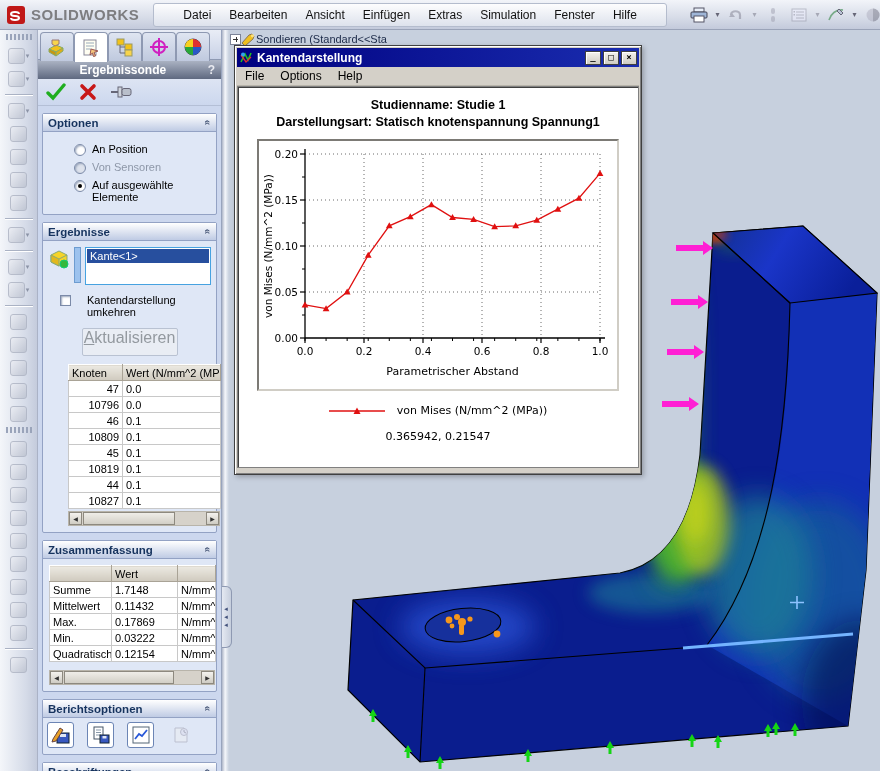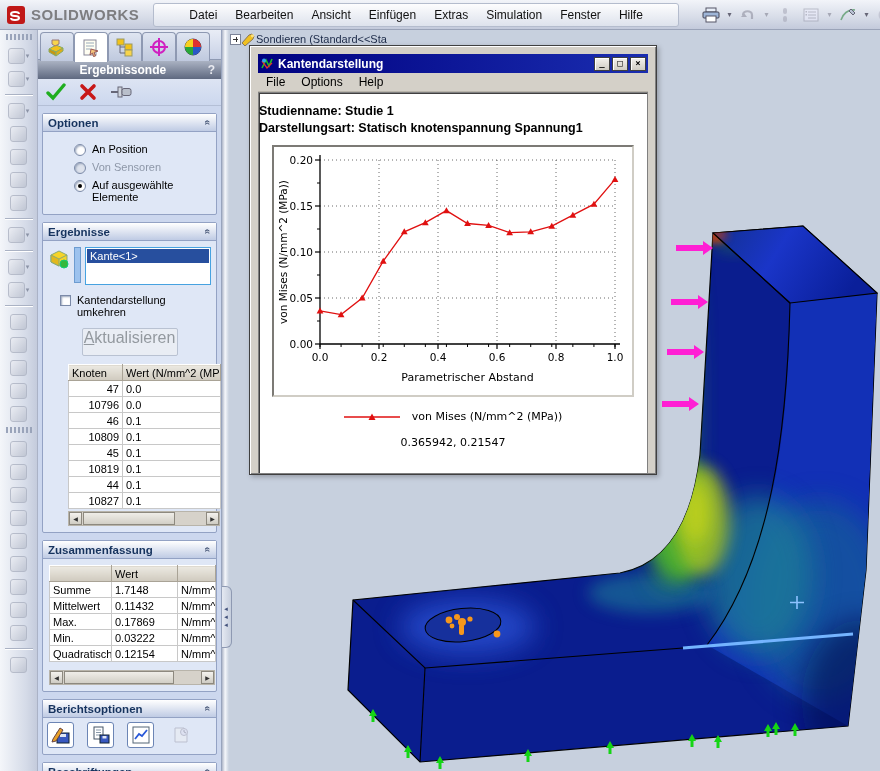--- a/index.html
+++ b/index.html
@@ -6,21 +6,21 @@
   html,body { width:880px; height:771px; overflow:hidden; font-family:"Liberation Sans",sans-serif; }
   body { position:relative; background:#c9d2e0; font-size:11px; color:#000; }
 
   
   #topbar { position:absolute; left:0; top:0; width:880px; height:30px;
     background:linear-gradient(#f2f4f9,#d7dce8 60%,#c3cadb); border-bottom:1px solid #9aa3b8;
     display:flex; align-items:center; z-index:50;justify-content:space-between; }
   #logo { display:flex; align-items:center; gap:5px; padding:0 14px 0 6px; }
   #logo .cube { width:20px; height:20px; }
   #brand { font-weight:bold; font-size:15px; color:#7d7d80; letter-spacing:.5px; }
-  #menus { display:flex; align-items:center; height:24px; padding:0 26px;
+  #menus { display:flex; align-items:center; height:24px; padding:0 20px;
     background:linear-gradient(#fdfdfe,#dde2ec); border:1px solid #b4bccd; border-radius:3px; }
   .menu-item { padding:2px 9px; font-size:12px; color:#111; cursor:default; }
   #searchglyph { margin:0 6px; }
   #quickbar { display:flex; align-items:center; gap:2px; margin-left:8px; }
   .qbtn { width:24px; height:24px; display:flex; align-items:center; justify-content:center; }
   .qcaret { width:9px; height:24px; display:flex; align-items:center; justify-content:center; color:#667; font-size:8px; }
   .dim { opacity:.45; }
 
   
   #lefttools { position:absolute; left:0; top:30px; width:38px; height:741px;
@@ -60,21 +60,21 @@
   .radio.checked::after { content:""; position:absolute; left:3px; top:3px; width:4px; height:4px; border-radius:50%; background:#000; }
   .radio.disabled { background:#dde2ec; }
   .radio-label { font-size:11px; }
   .radio-row.disabled .radio-label { color:#8d97a8; }
 
   
   #sel-row { display:flex; gap:4px; align-items:flex-start; }
   #sel-strip { width:7px; height:36px; background:#9cc2ee; border:1px solid #6d9cd0; }
   #sel-box { flex:1; height:38px; background:#fff; border:1px solid #46a2e0; padding:1px; }
   #sel-item { background:#274f9e; color:#fff; padding:1px 3px; font-size:11px; }
-  .cb-row { display:flex; gap:6px; margin:9px 0 2px 12px; align-items:flex-start; }
+  .cb-row { display:flex; gap:16px; margin:9px 0 2px 12px; align-items:flex-start; }
   .checkbox { width:11px; height:11px; background:#fff; border:1px solid #7b8aa8; box-shadow:inset 1px 1px 2px #9aa6bc; flex:none; margin-top:1px;}
   .btn-disabled { display:block; margin:10px auto 8px auto; width:96px; height:28px; text-align:center; line-height:18px;
     color:#93999f; background:#e9edf4; border:1px solid #b9c2d2; border-radius:2px; font-size:16px; }
 
   table.grid { border-collapse:collapse; background:#fff; font-size:11px; table-layout:fixed; }
   table.grid th { background:linear-gradient(#ece9e2,#cfcabe); border:1px solid #a9a396; border-top-color:#fff; border-left-color:#fff;
     font-weight:normal; text-align:left; padding:1px 3px; height:16px; overflow:hidden; white-space:nowrap; }
   table.grid td { border:1px solid #c8c8c8; padding:0 3px; height:16px; overflow:hidden; white-space:nowrap; }
   td.num { text-align:right; }
 
@@ -103,31 +103,31 @@
   #splitter-tab span { color:#41507a; font-size:7px; line-height:6px; }
 
   #tree-row { position:absolute; left:8px; top:2px; height:14px; display:flex; align-items:center; gap:0; z-index:1; }
   #tree-plus { width:11px; height:11px; background:#fff; border:1px solid #7c8498; position:relative; }
   #tree-plus::before, #tree-plus::after { content:""; position:absolute; background:#333; }
   #tree-plus::before { left:2px; top:4.5px; width:5px; height:1px; }
   #tree-plus::after { left:4.5px; top:2px; width:1px; height:5px; }
   #tree-label { font-size:11px; color:#1c2a48; white-space:nowrap; }
 
   
-  #probe-win { position:absolute; left:27px; top:15px; width:408px; height:430px; z-index:20;
-    background:#d4d0c8; border:1px solid #404040; box-shadow:inset 1px 1px 0 #fff, inset -1px -1px 0 #808080, 2px 2px 5px rgba(0,0,0,.25); padding:8px; }
+  #probe-win { position:absolute; left:12px; top:15px; width:408px; height:430px; z-index:20;
+    background:#d4d0c8; border:1px solid #404040; box-shadow:inset 1px 1px 0 #fff, inset -1px -1px 0 #808080, 2px 2px 5px rgba(0,0,0,.25); padding:2px; }
   #pw-titlebar { height:19px; background:linear-gradient(90deg,#000180,#1a2db0); display:flex; align-items:center; padding:0 2px; }
   #pw-title { flex:1; color:#fff; font-weight:bold; font-size:12px; padding-left:3px; }
   .pw-btn { width:16px; height:14px; margin-left:2px; background:linear-gradient(#f4f2ee,#cfccc3); border:1px solid #404040;
     box-shadow:inset 1px 1px 0 #fff; display:flex; align-items:center; justify-content:center;
     font-size:9px; font-weight:bold; font-family:"DejaVu Sans Mono",monospace; line-height:1; }
   #pw-menubar { height:19px; display:flex; align-items:center; background:#d4d0c8; border-bottom:1px solid #b8b4aa; }
   .pw-menu { padding:2px 8px; font-size:12px; }
   #pw-content { height:382px; background:#fff; border:1px solid #808080; box-shadow:inset 1px 1px 0 #404040; padding-top:10px; }
-  .pw-heading { text-align:left; font-weight:bold; font-size:12.5px; line-height:17px; color:#000; }
+  .pw-heading { text-align:center; font-weight:bold; font-size:12.5px; line-height:17px; color:#000; }
   #chart-box { width:362px; height:252px; margin:8px auto 0 auto; border:2px inset #d0cdc5; background:#fff; }
   #legend-row { display:flex; align-items:center; justify-content:center; gap:12px; margin-top:13px; }
   #legend-marker { width:56px; }
   #legend-label { font-size:11px; font-family:"DejaVu Sans",sans-serif; }
   #coords { text-align:center; margin-top:13px; font-size:11px; font-family:"DejaVu Sans",sans-serif; }
 
   svg text { font-family:"DejaVu Sans",sans-serif; }
 </style>
 </head>
 <body>

